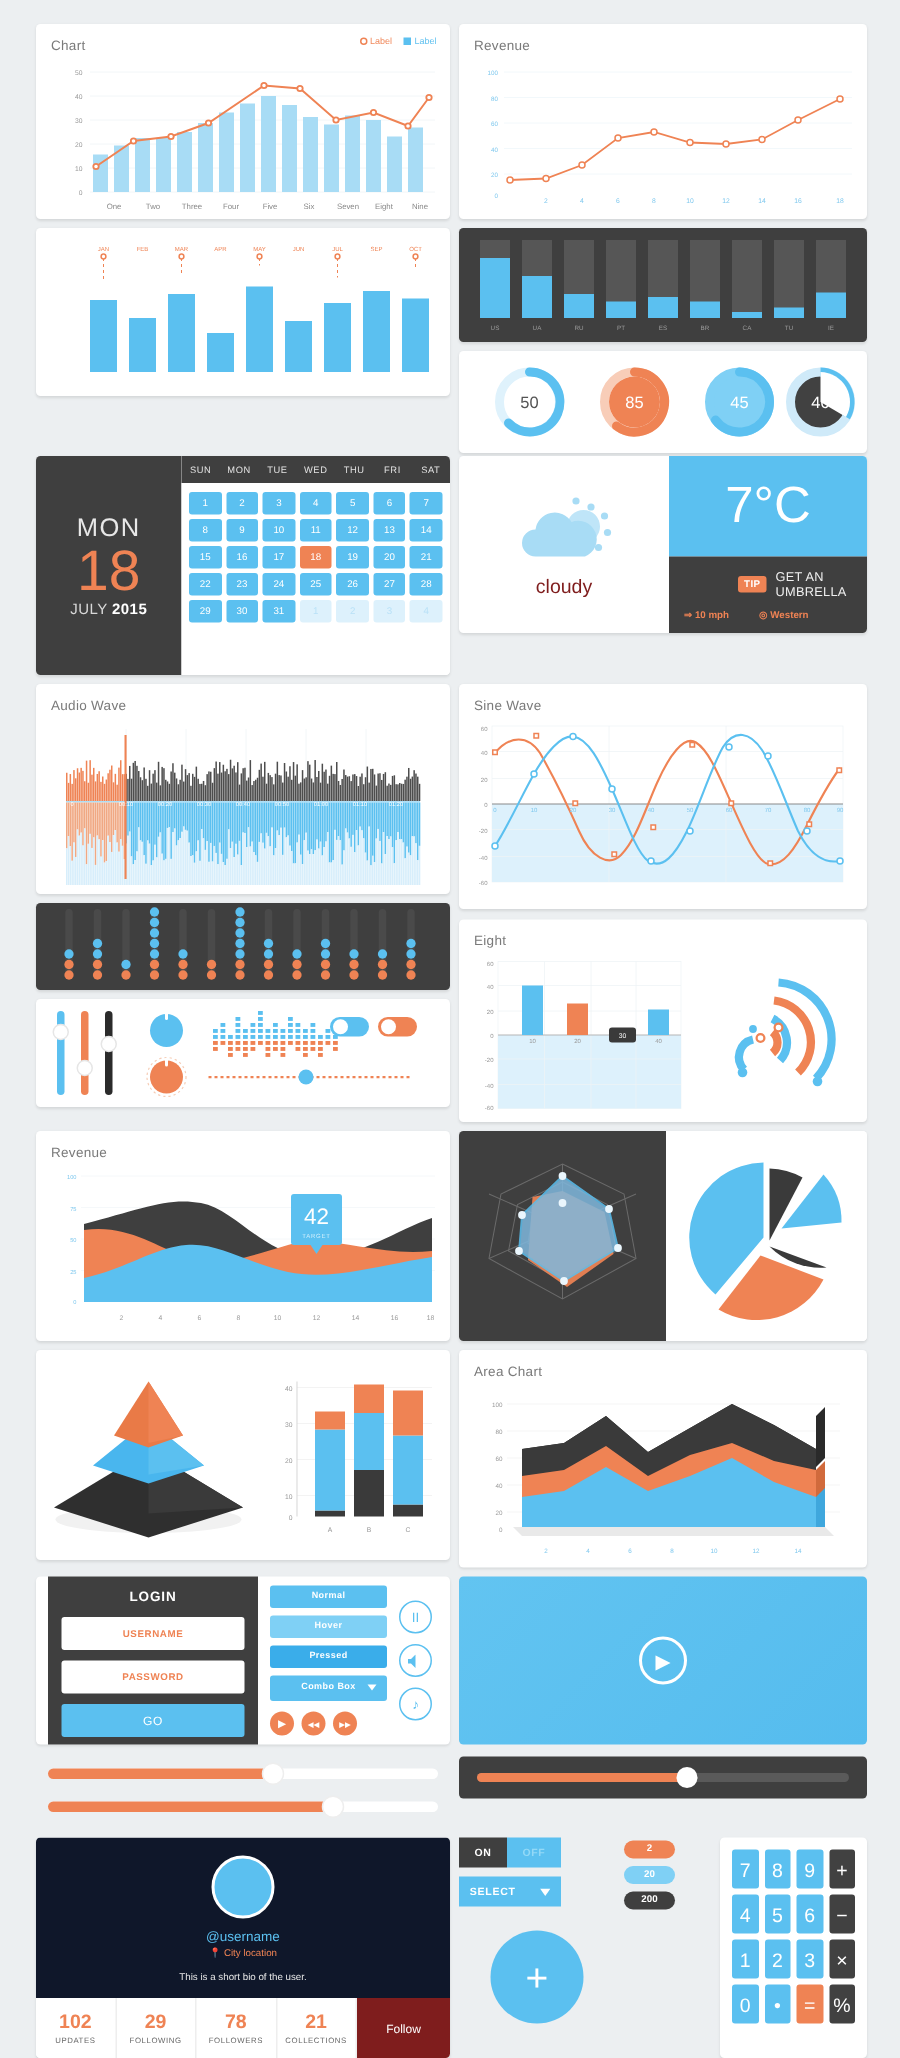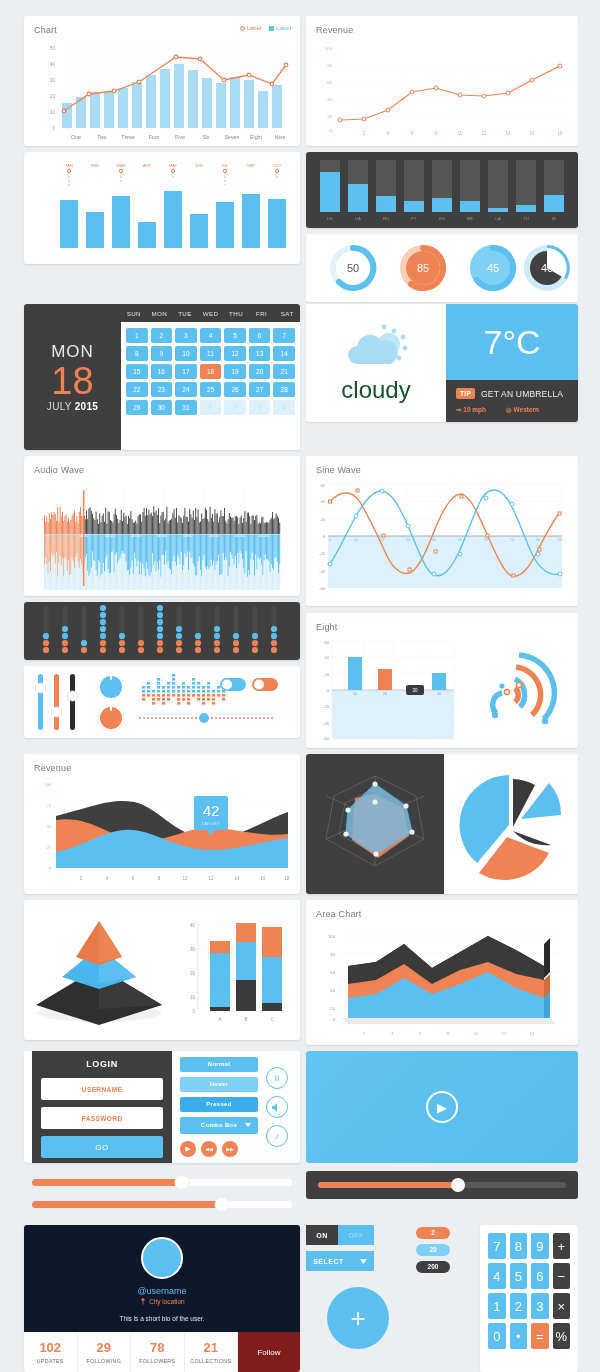--- a/index.html
+++ b/index.html
@@ -40,26 +40,26 @@
   .cal-head div { color:#e2e2e2; font-size:6.2px; text-align:center; padding:6px 0 5px; letter-spacing:.4px;}
   .cal-grid { display:grid; grid-template-columns:repeat(7,1fr); gap:3px; padding:6px 5px; }
   .cal-grid div { background:#5bc0f0; color:#fff; font-size:6.5px; text-align:center;
     height:15px; line-height:15px; border-radius:2px; }
   .cal-grid div.today { background:#ef8354; }
   .cal-grid div.mute { background:#ddf1fc; color:#b9e1f7; }
 
   
   .weather { display:flex; height:118px; }
   .w-left { width:140px; display:flex; flex-direction:column; align-items:center; justify-content:center; }
-  .w-word { font-size:24px; color:#14532d; font-weight:300; margin-top:2px;}
+  .w-word { font-size:13px; color:#7f1d1d; font-weight:300; margin-top:2px;}
   .w-right { flex:1; display:flex; flex-direction:column; }
   .w-temp { background:#5bc0f0; flex:1; display:flex; align-items:center; justify-content:center;
     color:#fff; font-size:34px; font-weight:300; }
   .w-info { background:#3f3f3f; padding:8px 10px; }
-  .w-tip { display:flex; align-items:flex-end; gap:6px; }
+  .w-tip { display:flex; align-items:center; gap:6px;margin-left:36px; }
   .w-tip b { background:#ef8354; color:#fff; font-size:6.5px; padding:2px 4px; border-radius:2px; letter-spacing:.3px;}
   .w-tip span { color:#efefef; font-size:8.5px; letter-spacing:.2px;}
   .w-meta { display:flex; gap:20px; margin-top:7px; align-items:center; }
   .w-meta span { color:#ef8354; font-size:6.5px; font-weight:bold; }
 
   
   .login { background:#3f3f3f; border-radius:3px; padding:10px 9px; width:140px; }
   .login h4 { color:#fff; font-size:9px; text-align:center; letter-spacing:.6px; padding:3px 0 9px; }
   .login .f { background:#fff; border-radius:2px; height:22px; margin-bottom:7px;
     display:flex; align-items:center; justify-content:center; }

